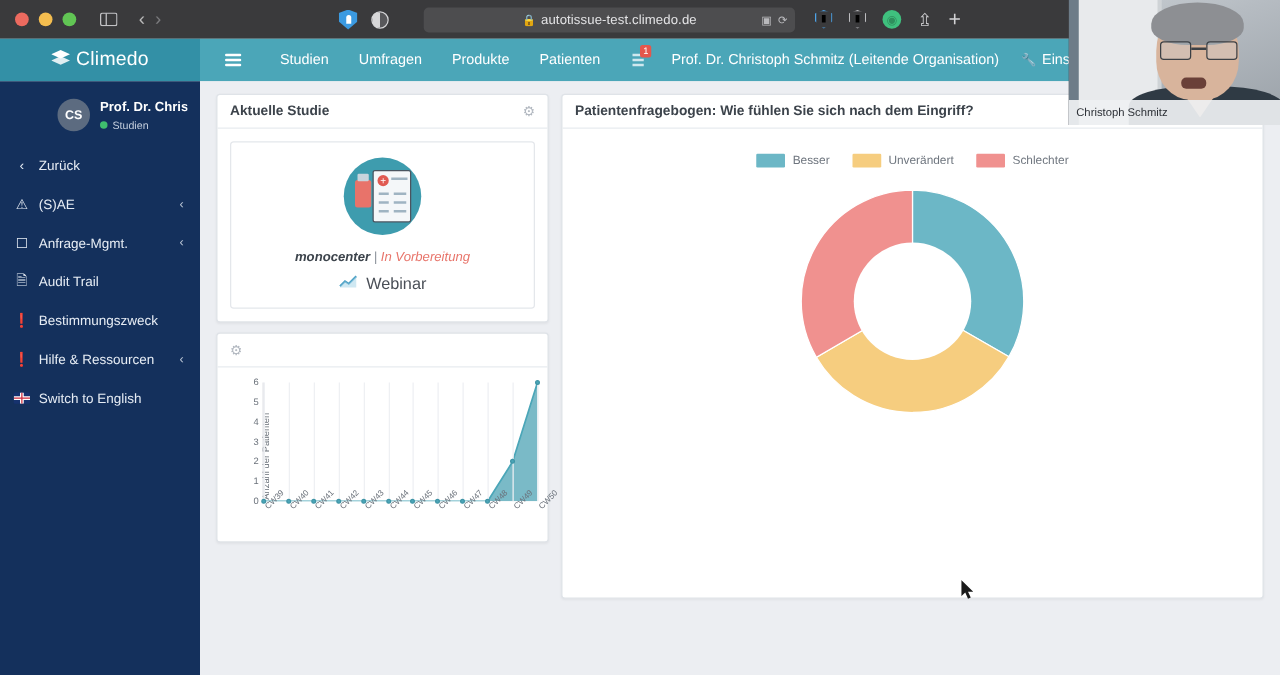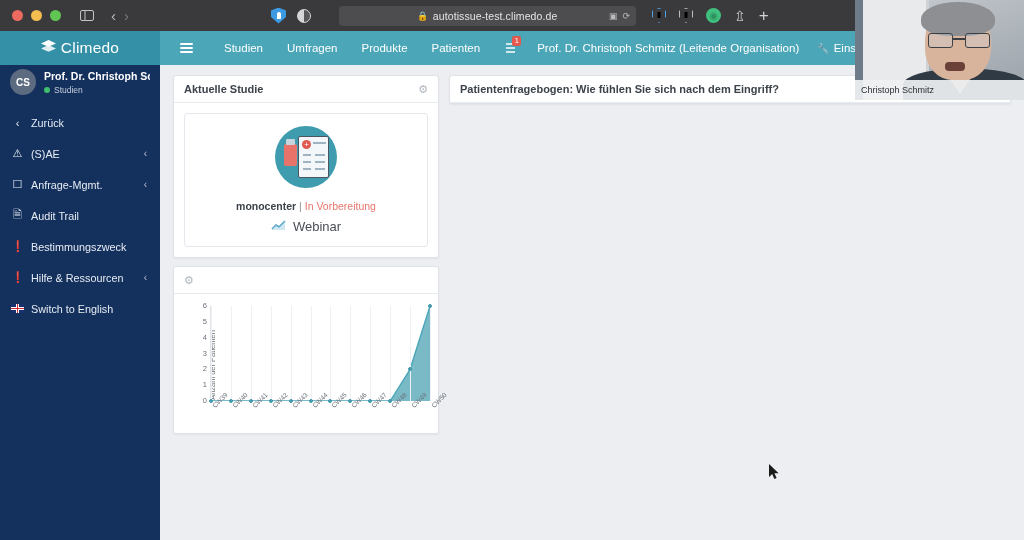--- a/index.html
+++ b/index.html
@@ -95,21 +95,21 @@
   .user-nav { color: #fff; font-size: 11.5px; padding: 0 10px; white-space: nowrap; }
   .nav-right { display: flex; align-items: center; gap: 2px; margin-left: 8px; }
   .nav-ic-txt { color: #fff; font-size: 11.5px; display: flex; align-items: center; gap: 4px; white-space: nowrap; }
   .wrench { font-size: 10px; }
 
   
   .sidebar {
     position: absolute; left: 0; top: 65px; width: 160px; height: 475px;
     background: #14305c;
   }
-  .profile { display: flex; align-items: center; padding: 4px 10px 12px 10px; gap: 8px; }
+  .profile { display: flex; align-items: center; padding: 14px 10px 12px 10px; gap: 8px; margin-left: 36px; }
   .avatar {
     width: 26px; height: 26px; border-radius: 50%; background: #5c6b80;
     color: #fff; font-size: 10px; display: flex; align-items: center;
     justify-content: center; font-weight: bold; flex: 0 0 26px;
   }
   .pinfo { overflow: hidden; }
   .pname { color: #fff; font-size: 10.5px; font-weight: bold; white-space: nowrap; }
   .pstat { color: #c4cedd; font-size: 8.5px; display: flex; align-items: center; gap: 4px; margin-top: 3px; }
   .online-dot { width: 6px; height: 6px; border-radius: 50%; background: #3fbf6e; display: block; }
   .side-item {
@@ -177,21 +177,21 @@
   }
   .illus .ln { position: absolute; height: 1.5px; background: #9fb4c2; }
   .illus .bot {
     position: absolute; left: 9px; top: 18px; width: 13px; height: 22px;
     background: #e8736a; border-radius: 2px;
   }
   .illus .cap {
     position: absolute; left: 11px; top: 13px; width: 9px; height: 6px;
     background: #c8d4dc; border-radius: 1px;
   }
-  .study-name { font-size: 10.5px; font-weight: bold; color: #3c434b; }
+  .study-name { font-size: 10.5px; font-weight: bold; color: #3c434b; font-style: italic; }
   .study-name .sep { font-weight: normal; color: #8a9099; }
   .study-status { color: #e8756b; font-weight: normal; }
   .webinar-row {
     display: flex; align-items: center; justify-content: center; gap: 7px;
     margin-top: 7px;
   }
   .webinar-ic { color: #4a9fc4; font-size: 12px; }
   .webinar-txt { font-size: 13px; color: #4a4f57; }
 
   
@@ -532,20 +532,44 @@
           </div>
         </div>
       </div>
 
       <div class="col-right">
         <div class="card">
           <div class="card-head">
             <span class="card-title">Patientenfragebogen: Wie fühlen Sie sich nach dem Eingriff?</span>
             <span class="gear">⚙</span>
           </div>
+          <div class="donut-body">
+            <div class="legend" id="legend">
+                <div class="legend-item">
+                  <span class="swatch" style="background: rgb(108, 183, 198);"></span>
+                  <span class="legend-label">Besser</span>
+                </div>
+                <div class="legend-item">
+                  <span class="swatch" style="background: rgb(246, 205, 127);"></span>
+                  <span class="legend-label">Unverändert</span>
+                </div>
+                <div class="legend-item">
+                  <span class="swatch" style="background: rgb(240, 145, 143);"></span>
+                  <span class="legend-label">Schlechter</span>
+                </div>
+              </div>
+            <div class="donut">
+              <svg id="donut-svg" width="182" height="182" viewBox="0 0 182 182">
+                  <path d="M 91 91 L 91 2 A 89 89 0 0 1 168.16929240363964 135.33847437521464 Z" fill="#6cb7c6" stroke="#ffffff" stroke-width="1"></path>
+                  <path d="M 91 91 L 168.16929240363964 135.33847437521464 A 89 89 0 0 1 14.11081586983768 135.82246494558277 Z" fill="#f6cd7f" stroke="#ffffff" stroke-width="1"></path>
+                  <path d="M 91 91 L 14.11081586983768 135.82246494558277 A 89 89 0 0 1 90.9999999999999 2 Z" fill="#f0918f" stroke="#ffffff" stroke-width="1"></path>
+                </svg>
+              <div class="hole"></div>
+            </div>
+          </div>
         </div>
       </div>
     </div>
   </div>
 
   <div class="cursor">
     <svg width="11" height="16" viewBox="0 0 11 16">
         <polygon points="0,0 0,13 3.2,10 5.4,15 7.6,14 5.4,9.3 9.6,9.3" fill="#1a1a1a"></polygon>
       </svg>
   </div>

